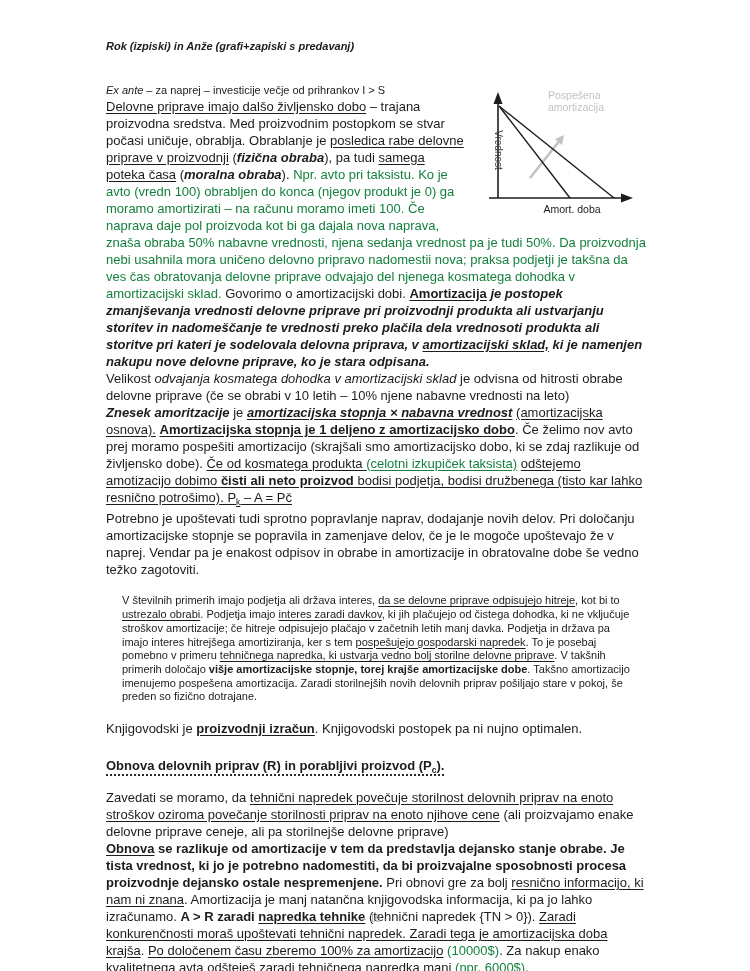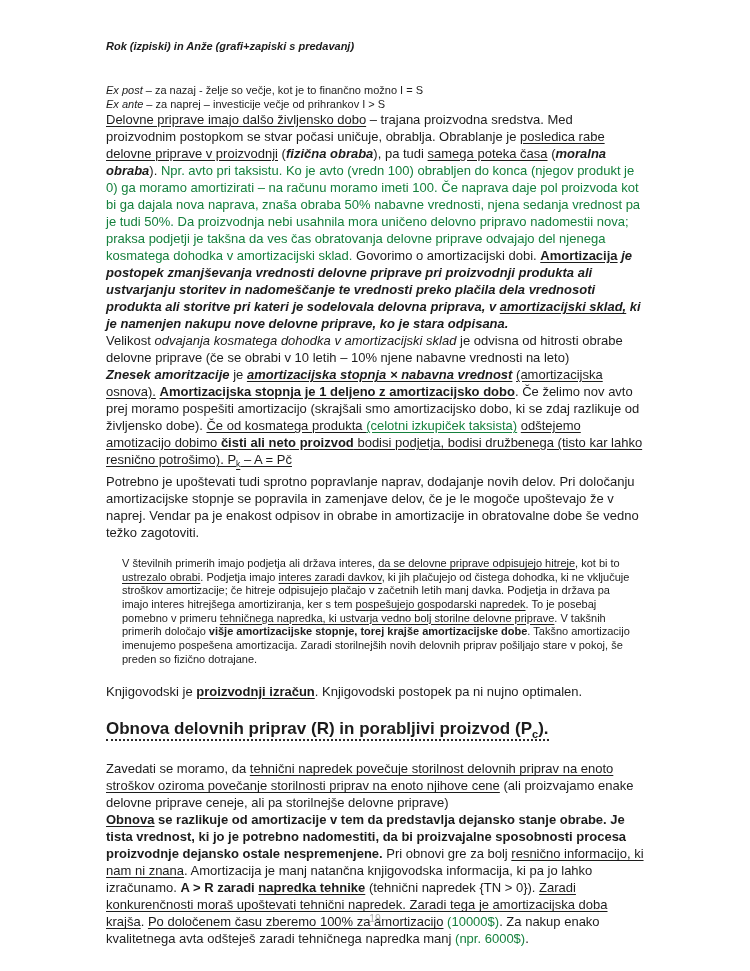--- a/index.html
+++ b/index.html
@@ -7,21 +7,21 @@
     width:750px;height:971px;background:#ffffff;overflow:hidden;position:relative;
     font-family:"Liberation Sans","DejaVu Sans",sans-serif;
     color:#1c1c1c;
     -webkit-font-smoothing:antialiased;
   }
   .page{padding:40px 104px 0 106px;position:relative;}
   .doc-header{font-size:11px;font-weight:700;font-style:italic;line-height:13px;}
   .intro{margin-top:31px;font-size:11px;line-height:13.5px;}
   .h1{margin:15px 0 6px 0;font-size:15.5px;font-weight:700;line-height:19px;}
   .h1 .hspan,.h2 .hspan{border-bottom:2px dotted #2a2a2a;padding-bottom:1px;}
-  .h2{margin:20px 0 18px 0;font-size:17px;font-weight:700;line-height:17px;}
+  .h2{margin:20px 0 10px 0;font-size:13px;font-weight:700;line-height:17px;}
   .para{margin:0;font-size:13px;line-height:17px;text-align:left;}
   .small-para{margin:16px;font-size:11px;line-height:13.7px;}
   .figure{
     float:right;width:172px;height:138px;margin:-12px 0 2px 10px;
   }
   .r-u{text-decoration:underline;text-underline-offset:2px;}
   .r-b{font-weight:700;}
   .r-i{font-style:italic;}
   .r-g{color:#15803d;}
   .r-sub{font-size:0.65em;vertical-align:-0.35em;}
@@ -32,26 +32,43 @@
   svg text{font-family:"Liberation Sans","DejaVu Sans",sans-serif;}
 </style>
 </head>
 <body>
 
 <div class="page">
 
   <div class="doc-header">Rok (izpiski) in Anže (grafi+zapiski s predavanj)</div>
 
   <div class="intro">
-    <div><span class="r-i">Ex post</span><span> – za nazaj - želje so večje, kot je to finančno možno I = S</span></div>
     <div><span class="r-i">Ex ante</span><span> – za naprej – investicije večje od prihrankov I &gt; S</span></div>
   </div>
 
 
   <p class="para">
+    <span class="figure"><svg width="172" height="138" viewBox="0 0 172 138">
+        <text x="74" y="13" font-size="10.5" fill="#c2c2c2">Pospešena</text>
+        <text x="74" y="25" font-size="10.5" fill="#c2c2c2">amortizacija</text>
+
+        <line x1="56" y1="92" x2="84.4" y2="56.1" stroke="#c2c2c2" stroke-width="2.5"></line>
+        <polygon points="90,49 87.9,58.9 80.9,53.3" fill="#c2c2c2"></polygon>
+
+        <line x1="24" y1="16" x2="24" y2="112" stroke="#1c1c1c" stroke-width="1.6"></line>
+        <polygon points="24,6 19.5,18 28.5,18" fill="#1c1c1c"></polygon>
+        <line x1="15" y1="112" x2="150" y2="112" stroke="#1c1c1c" stroke-width="1.6"></line>
+        <polygon points="159,112 147,107.5 147,116.5" fill="#1c1c1c"></polygon>
+
+        <line x1="25" y1="20" x2="96" y2="112" stroke="#1c1c1c" stroke-width="1.4"></line>
+        <line x1="25" y1="20" x2="140" y2="112" stroke="#1c1c1c" stroke-width="1.4"></line>
+
+        <text x="21" y="64" font-size="10" fill="#3a3a3a" text-anchor="middle" transform="rotate(90 21 64)">Vrednost</text>
+        <text x="98" y="127" font-size="10.5" fill="#1c1c1c" text-anchor="middle">Amort. doba</text>
+      </svg></span>
   <span class="r-u">Delovne priprave imajo dalšo življensko dobo</span><span> – trajana proizvodna sredstva. Med proizvodnim postopkom se stvar počasi uničuje, obrablja. Obrablanje je </span><span class="r-u">posledica rabe delovne priprave v proizvodnji</span><span> (</span><span class="r-b r-i">fizična obraba</span><span>), pa tudi </span><span class="r-u">samega poteka časa</span><span> (</span><span class="r-b r-i">moralna obraba</span><span>). </span><span class="r-g">Npr. avto pri taksistu. Ko je avto (vredn 100) obrabljen do konca (njegov produkt je 0) ga moramo amortizirati – na računu moramo imeti 100. Če naprava daje pol proizvoda kot bi ga dajala nova naprava, znaša obraba 50% nabavne vrednosti, njena sedanja vrednost pa je tudi 50%. Da proizvodnja nebi usahnila mora uničeno delovno pripravo nadomestii nova; praksa podjetji je takšna da ves čas obratovanja delovne priprave odvajajo del njenega kosmatega dohodka v amortizacijski sklad. </span><span>Govorimo o amortizacijski dobi. </span><span class="r-b r-u">Amortizacija</span><span class="r-b r-i"> </span><span class="r-b r-i">je postopek zmanjševanja vrednosti delovne priprave pri proizvodnji produkta ali ustvarjanju storitev in nadomeščanje te vrednosti preko plačila dela vrednosoti produkta ali storitve pri kateri je sodelovala delovna priprava, v </span><span class="r-b r-i r-u">amortizacijski sklad,</span><span class="r-b r-i"> </span><span class="r-b r-i">ki je namenjen nakupu nove delovne priprave, ko je stara odpisana.</span></p>
 
   <p class="para"><span>Velikost </span><span class="r-i">odvajanja kosmatega dohodka v amortizacijski sklad</span><span> je odvisna od hitrosti obrabe delovne priprave (če se obrabi v 10 letih – 10% njene nabavne vrednosti na leto)</span></p>
 
   <p class="para"><span class="r-b r-i">Znesek amoritzacije</span><span> je </span><span class="r-b r-i r-u">amortizacijska stopnja × nabavna vrednost</span><span> </span><span class="r-u">(amortizacijska osnova).</span><span> </span><span class="r-b r-u">Amortizacijska stopnja je 1 deljeno z amortizacijsko dobo</span><span>. Če želimo nov avto prej moramo pospešiti amortizacijo (skrajšali smo amortizacijsko dobo, ki se zdaj razlikuje od življensko dobe). </span><span class="r-u">Če od kosmatega produkta </span><span class="r-g r-u">(celotni izkupiček taksista)</span><span> </span><span class="r-u">odštejemo amotizacijo dobimo </span><span class="r-b r-u">čisti ali neto proizvod</span><span class="r-u"> bodisi podjetja, bodisi družbenega (tisto kar lahko resnično potrošimo). P</span><span class="r-u r-sub">k</span><span class="r-u"> – A = Pč</span></p>
 
   <p class="para"><span>Potrebno je upoštevati tudi sprotno popravlanje  naprav, dodajanje novih delov. Pri določanju amortizacijske stopnje se popravila in zamenjave delov, če je le mogoče upoštevajo že v naprej. Vendar pa je enakost odpisov in obrabe in amortizacije in obratovalne dobe še vedno težko zagotoviti.</span></p>
 
   <p class="small-para"><span>V številnih primerih imajo podjetja ali država interes, </span><span class="r-u">da se delovne priprave odpisujejo hitreje</span><span>, kot bi to </span><span class="r-u">ustrezalo obrabi</span><span>. Podjetja imajo </span><span class="r-u">interes zaradi davkov</span><span>, ki jih plačujejo od čistega dohodka, ki ne vključuje stroškov amortizacije; če hitreje odpisujejo plačajo v začetnih letih manj davka. Podjetja in država pa imajo interes hitrejšega amortiziranja, ker s tem </span><span class="r-u">pospešujejo gospodarski napredek</span><span>. To je posebaj pomebno v primeru </span><span class="r-u">tehničnega napredka, ki ustvarja vedno bolj storilne delovne priprave</span><span>. V takšnih primerih določajo </span><span class="r-b">višje amortizacijske stopnje, torej krajše amortizacijske dobe</span><span>. Takšno amortizacijo imenujemo pospešena amortizacija. Zaradi storilnejših novih delovnih priprav pošiljajo stare v pokoj, še preden so fizično dotrajane.</span></p>
 

